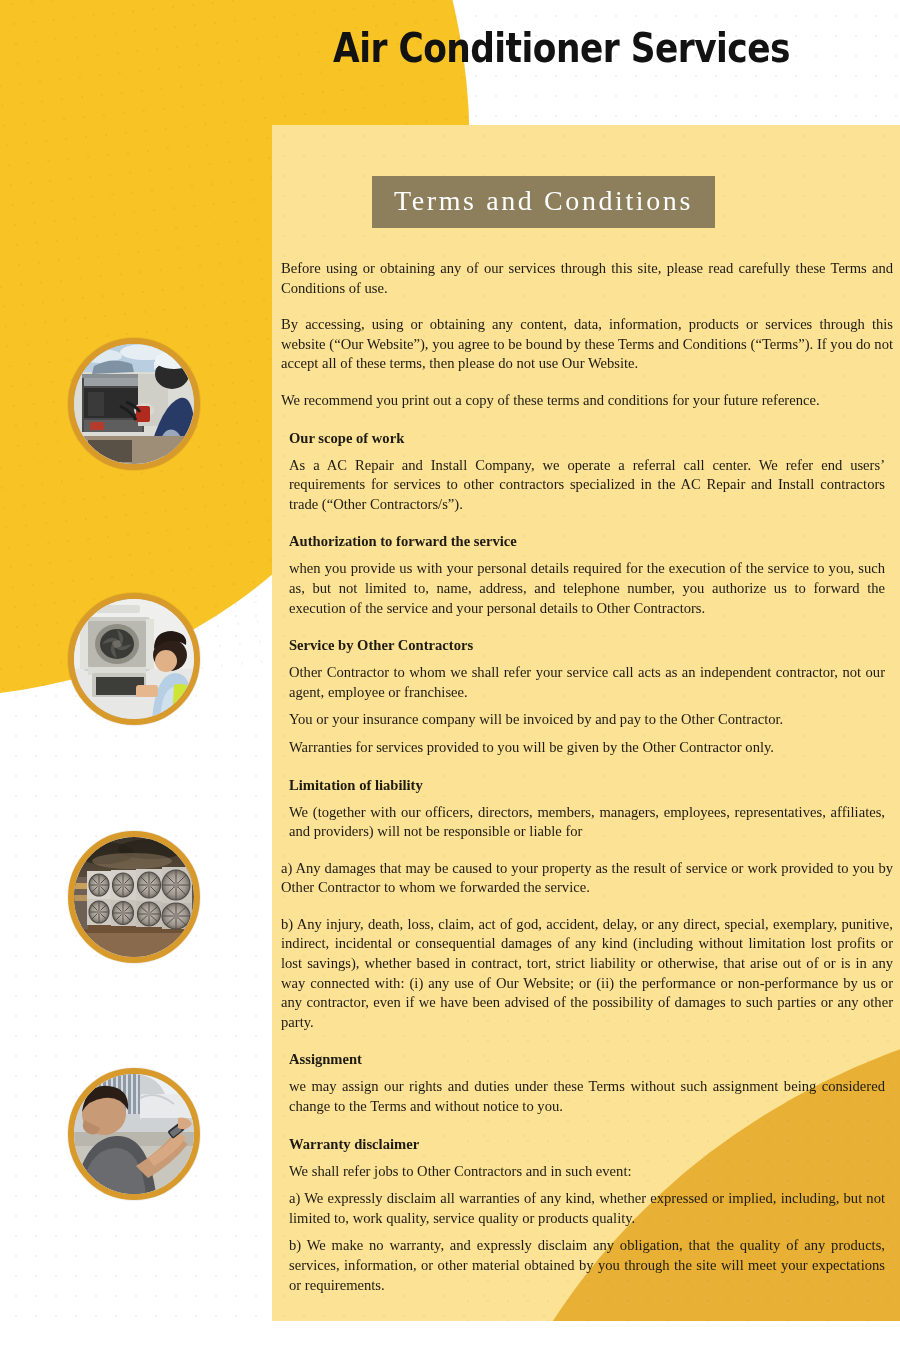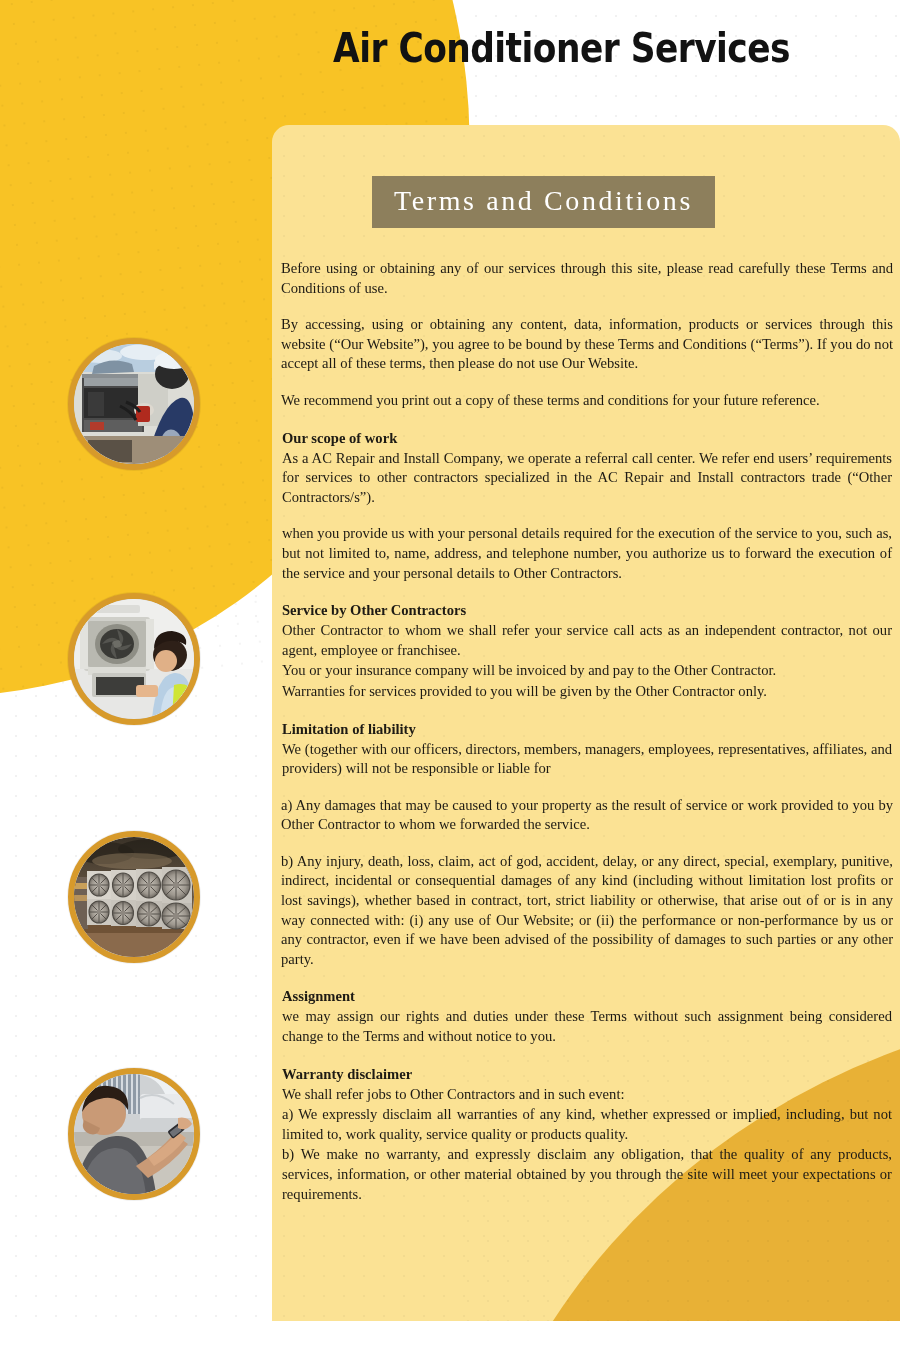--- a/index.html
+++ b/index.html
@@ -57,21 +57,20 @@
   
   .content-panel {
     position: absolute;
     left: 272px;
     top: 125px;
     width: 628px;
     height: 1230px;
     background: #fbe294;
     z-index: 5;
     overflow: hidden;
-    border-radius: 17px;
   }
   .panel-dots {
     position: absolute;
     inset: 0;
     background-image: radial-gradient(circle, rgba(0,0,0,0.035) 1.1px, transparent 1.2px);
     background-size: 20px 20px;
     background-position: 2px 1px;
     pointer-events: none;
     z-index: 1;
   }
@@ -154,21 +153,21 @@
   .heading {
     margin: 0;
     font-weight: bold;
     font-size: 14.6px;
     line-height: 20px;
   }
   .block {
     margin: 0 0 17px 0;
   }
   .block p {
-    margin: 1px;
+    margin: 8px;
   }
 
   
   .photo {
     position: absolute;
     width: 132px;
     height: 132px;
     border-radius: 50%;
     border: 6px solid #d79a2b;
     box-sizing: border-box;
@@ -378,20 +377,21 @@
       <p class="para">Before using or obtaining any of our services through this site, please read carefully these Terms and Conditions of use.</p>
       <p class="para">By accessing, using or obtaining any content, data, information, products or services through this website (“Our Website”), you agree to be bound by these Terms and Conditions (“Terms”). If you do not accept all of these terms, then please do not use Our Website.</p>
       <p class="para">We recommend you print out a copy of these terms and conditions for your future reference.</p>
 
       <div class="block">
         <p class="heading">Our scope of work</p>
         <p>As a AC Repair and Install Company, we operate a referral call center. We refer end users’ requirements for services to other contractors specialized in the AC Repair and Install contractors trade (“Other Contractors/s”).</p>
       </div>
 
       <div class="block">
+        <p class="heading">Authorization to forward the service</p>
         <p>when you provide us with your personal details required for the execution of the service to you, such as, but not limited to, name, address, and telephone number, you authorize us to forward the execution of the service and your personal details to Other Contractors.</p>
       </div>
 
       <div class="block">
         <p class="heading">Service by Other Contractors</p>
         <p>Other Contractor to whom we shall refer your service call acts as an independent contractor, not our agent, employee or franchisee.</p>
         <p>You or your insurance company will be invoiced by and pay to the Other Contractor.</p>
         <p>Warranties for services provided to you will be given by the Other Contractor only.</p>
       </div>
 

